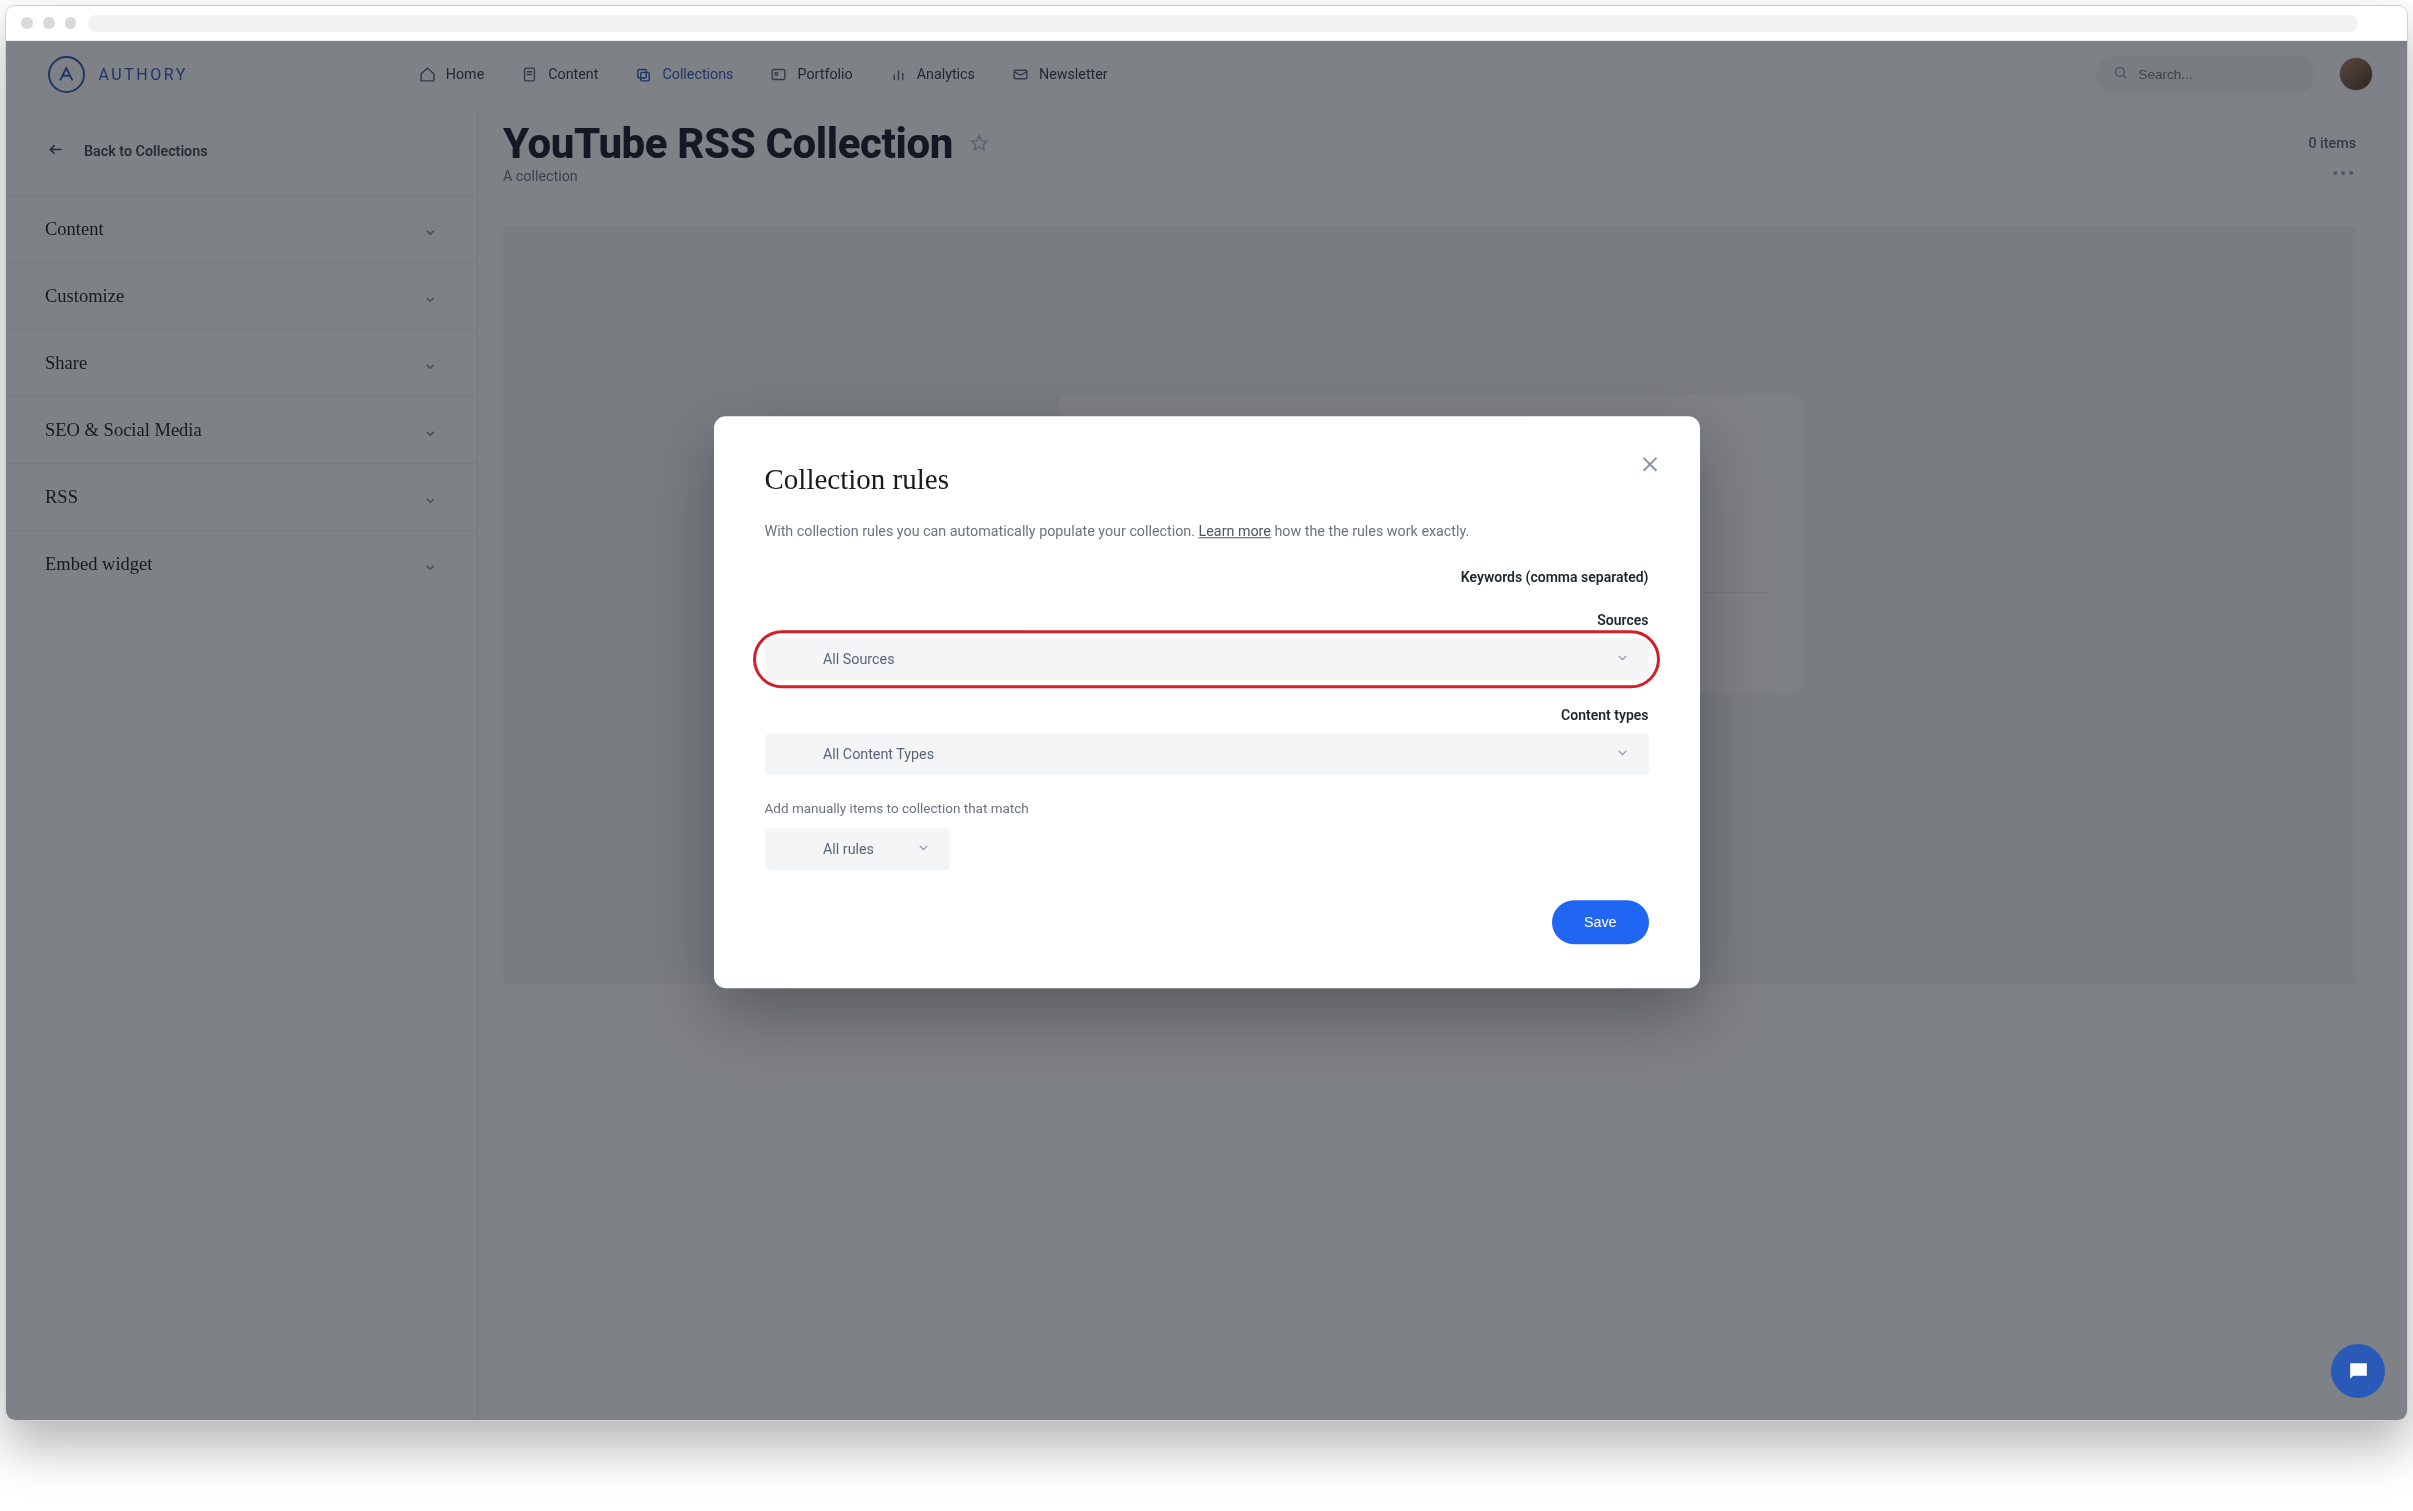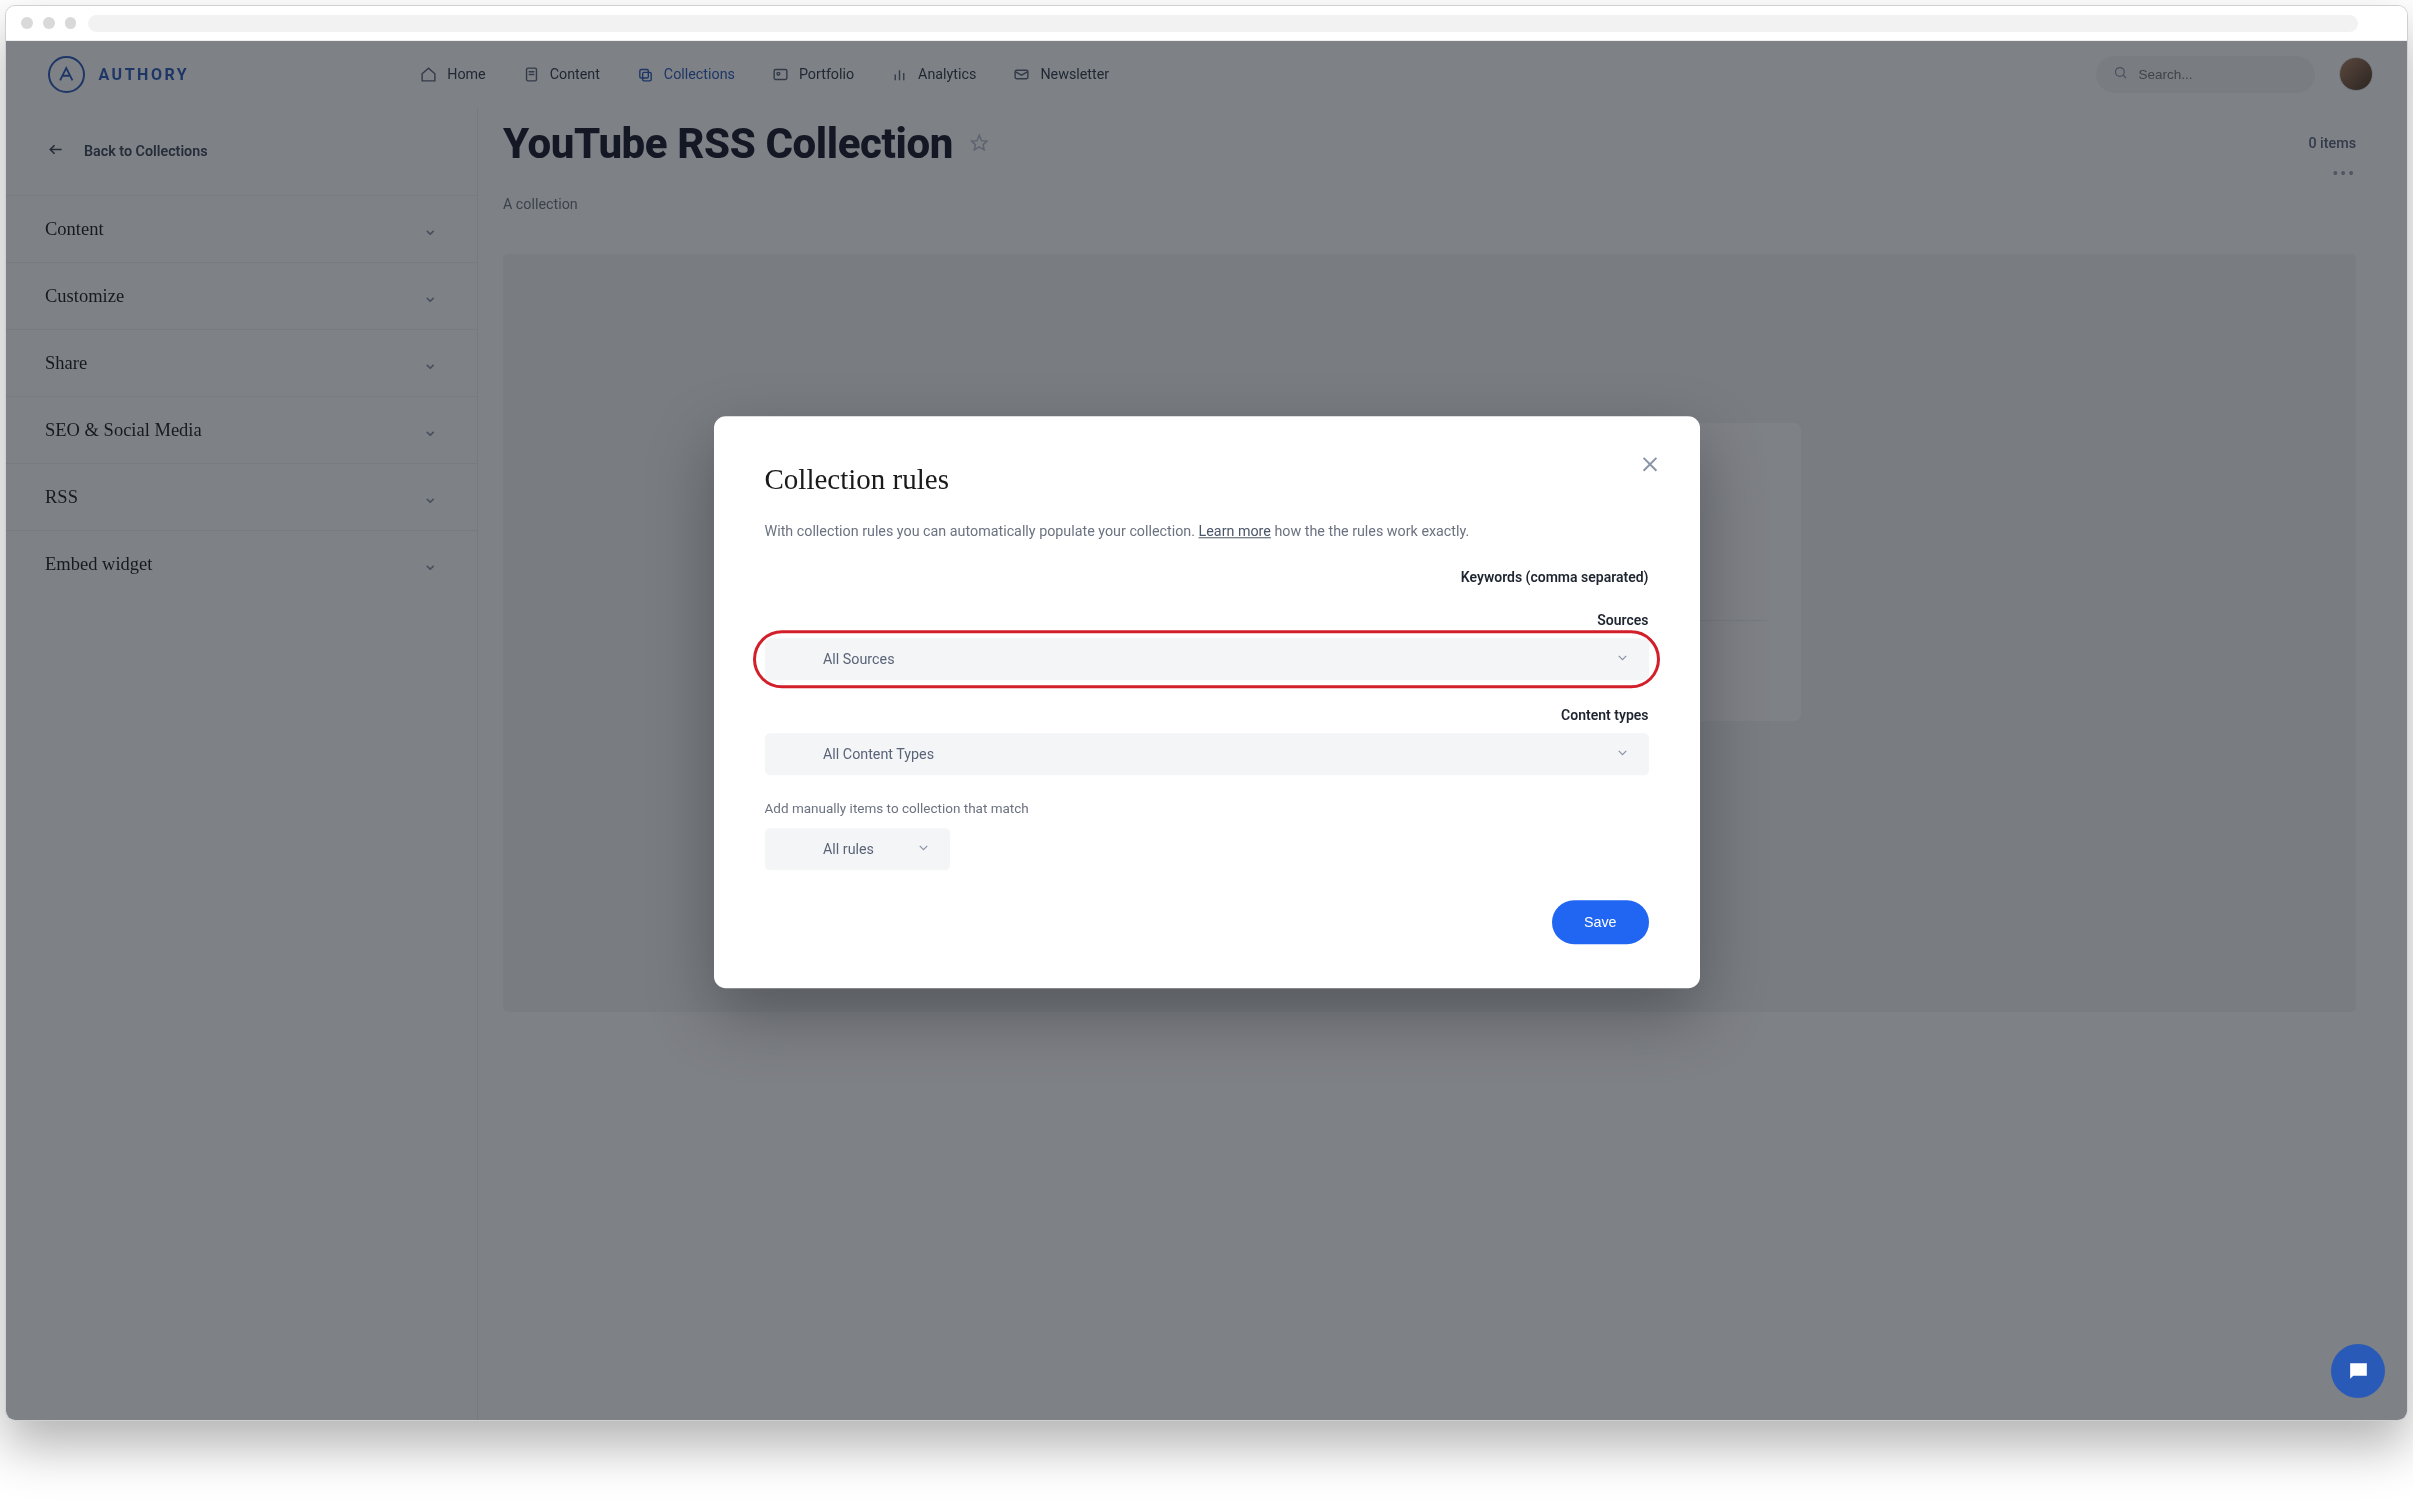--- a/index.html
+++ b/index.html
@@ -33,21 +33,21 @@
 
     .header {
       height: 66px;
       display: flex;
       align-items: center;
       padding: 0 34px 0 42px;
       gap: 20px;
     }
     .logo { display: flex; align-items: center; gap: 13.5px; color: #2a5ab8; }
     .logo-icon { width: 37px; height: 37px; border: 2.5px solid #2a5ab8; border-radius: 50%; display:flex; align-items:center; justify-content:center; }
-    .logo-text { font-size: 16px; font-weight: 700; letter-spacing: 2.5px; color:#2a5ab8; }
+    .logo-text { font-size: 16px; font-weight: 400; letter-spacing: 2.5px; color:#2a5ab8; }
 
     .nav { display: flex; gap: 37px; margin-left: 211px; }
     .nav-item { display: flex; align-items: center; gap: 10px; font-size: 14.3px; color: #2f3a4a; cursor: pointer; }
     .nav-item.active { color: #2a5ab8; }
     .nav-icon { width: 17px; height: 17px; display:inline-flex; align-items:center; justify-content:center; }
 
     .header-right { margin-left: auto; display: flex; align-items: center; gap: 23.6px; }
     .search-box { width: 219px; height: 37px; border-radius: 18.5px; background: #f4f5f7; display:flex; align-items:center; gap:10px; padding:0 17px; color:#8a94a6; }
     .search-box input { border: none; background: transparent; font-size: 13.5px; color: #555; outline: none; flex:1; }
     .avatar { width: 34px; height: 34px; border-radius: 50%; background: linear-gradient(135deg,#b08060,#4a3520); border:1.7px solid #e0e0e0; }
@@ -57,21 +57,21 @@
     .back-link { display:flex; align-items:center; gap:17px; padding: 0 39px 34px 39px; color:#3a4556; font-size:14.3px; font-weight:600; cursor:pointer;}
     .side-item { display:flex; align-items:center; justify-content:space-between; padding: 22px 39px; font-size: 18.5px; color:#1a1a1a; font-family: Georgia, serif; cursor:pointer; border-top:0.8px solid #f0f0f0;}
     .side-item:first-of-type { border-top: none; }
     .chev { color:#8a94a6; }
 
     .main { flex: 1; padding: 11.8px 51px 0 25px; }
     .page-title-row { display:flex; align-items:center; gap:17px; }
     .page-title { font-size: 42px; font-weight: 800; color:#121826; letter-spacing:-0.4px;}
     .star-outline { color:#b8bfcc; }
     .items-count { margin-left:auto; color:#5a6478; font-size:14.3px; font-weight:500;}
-    .page-desc { color:#6b7280; font-size: 14.3px; margin-top: 28px; display:inline-block;}
+    .page-desc { color:#6b7280; font-size: 14.3px; margin-top: 0; display:inline-block;}
     .more-dots { float:right; color:#9aa3b2; font-size:18.5px; letter-spacing:1.7px; margin-top:-5px;}
 
     .canvas {
       margin-top: 42px;
       min-height: 758px;
       background: #f4f5f7;
       border-radius: 5px;
       display:flex; align-items:flex-start; justify-content:center;
       padding-top: 169px;
     }

